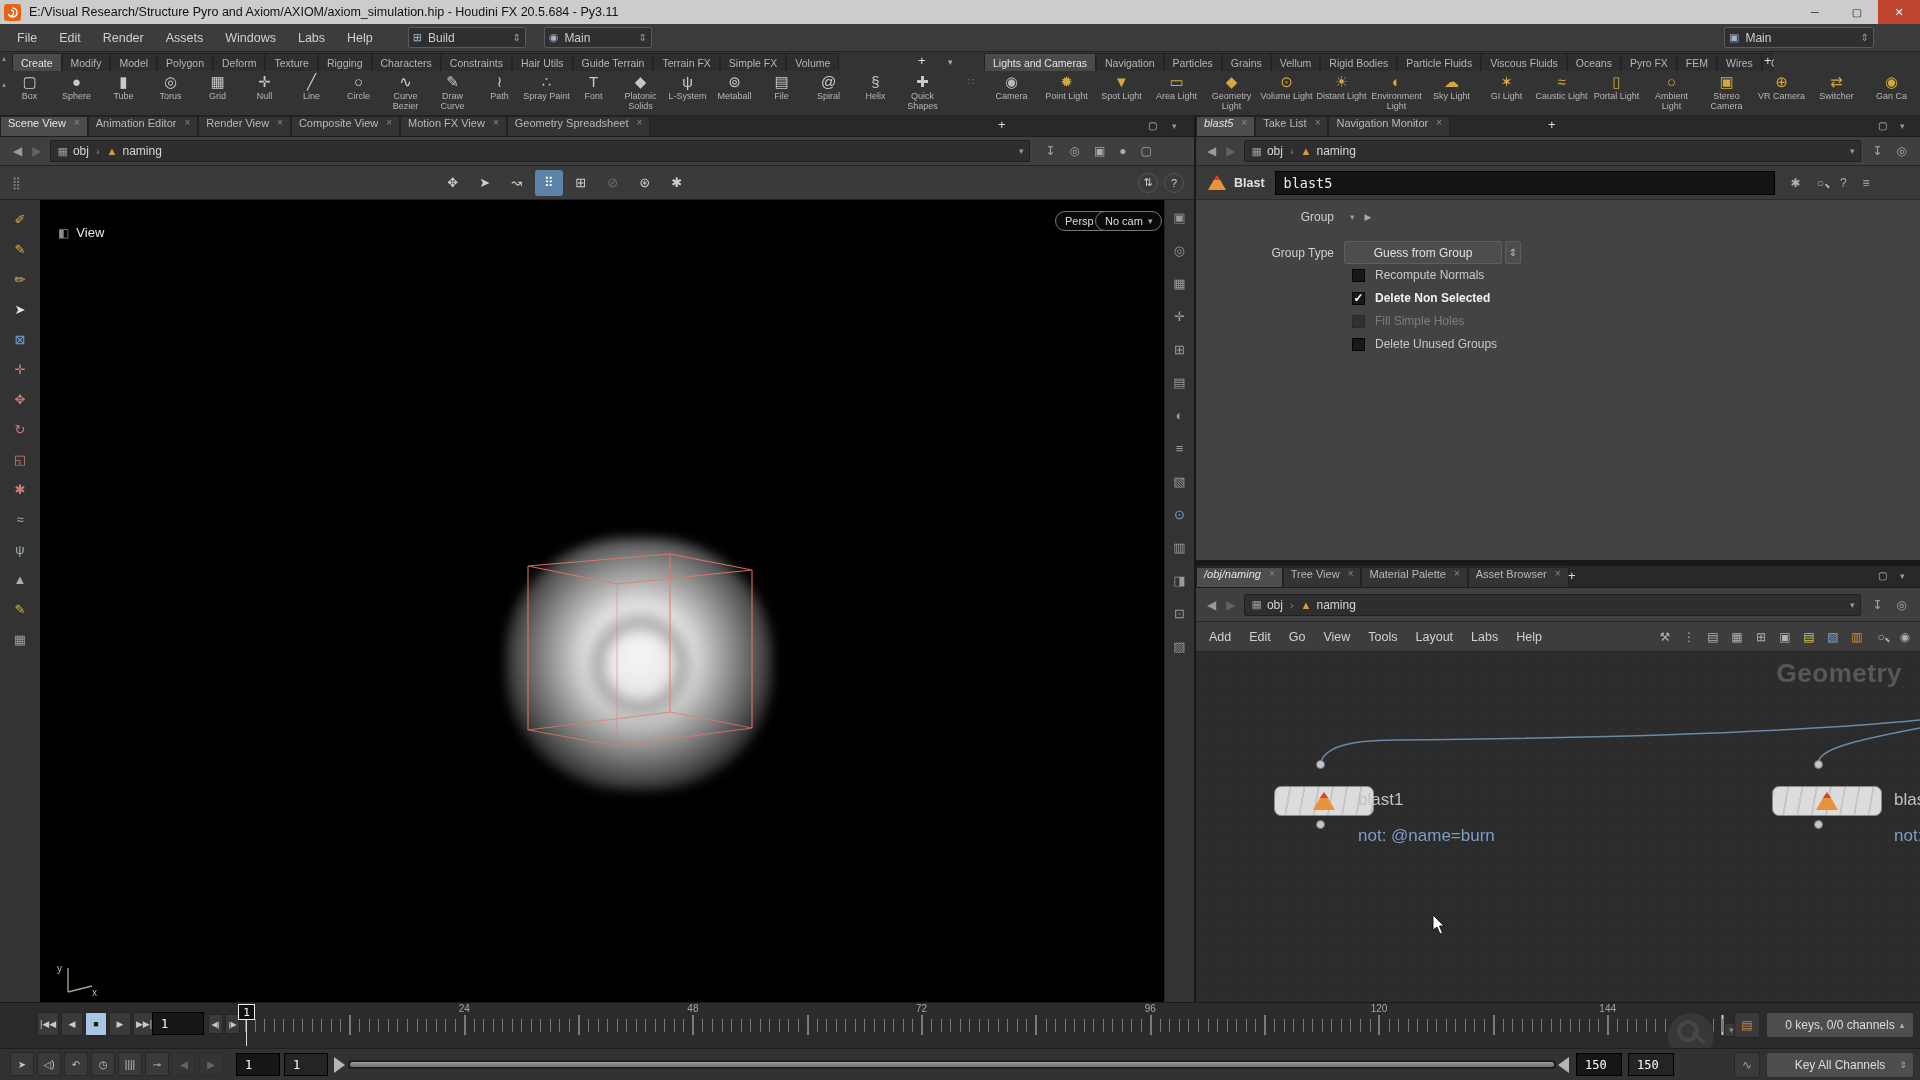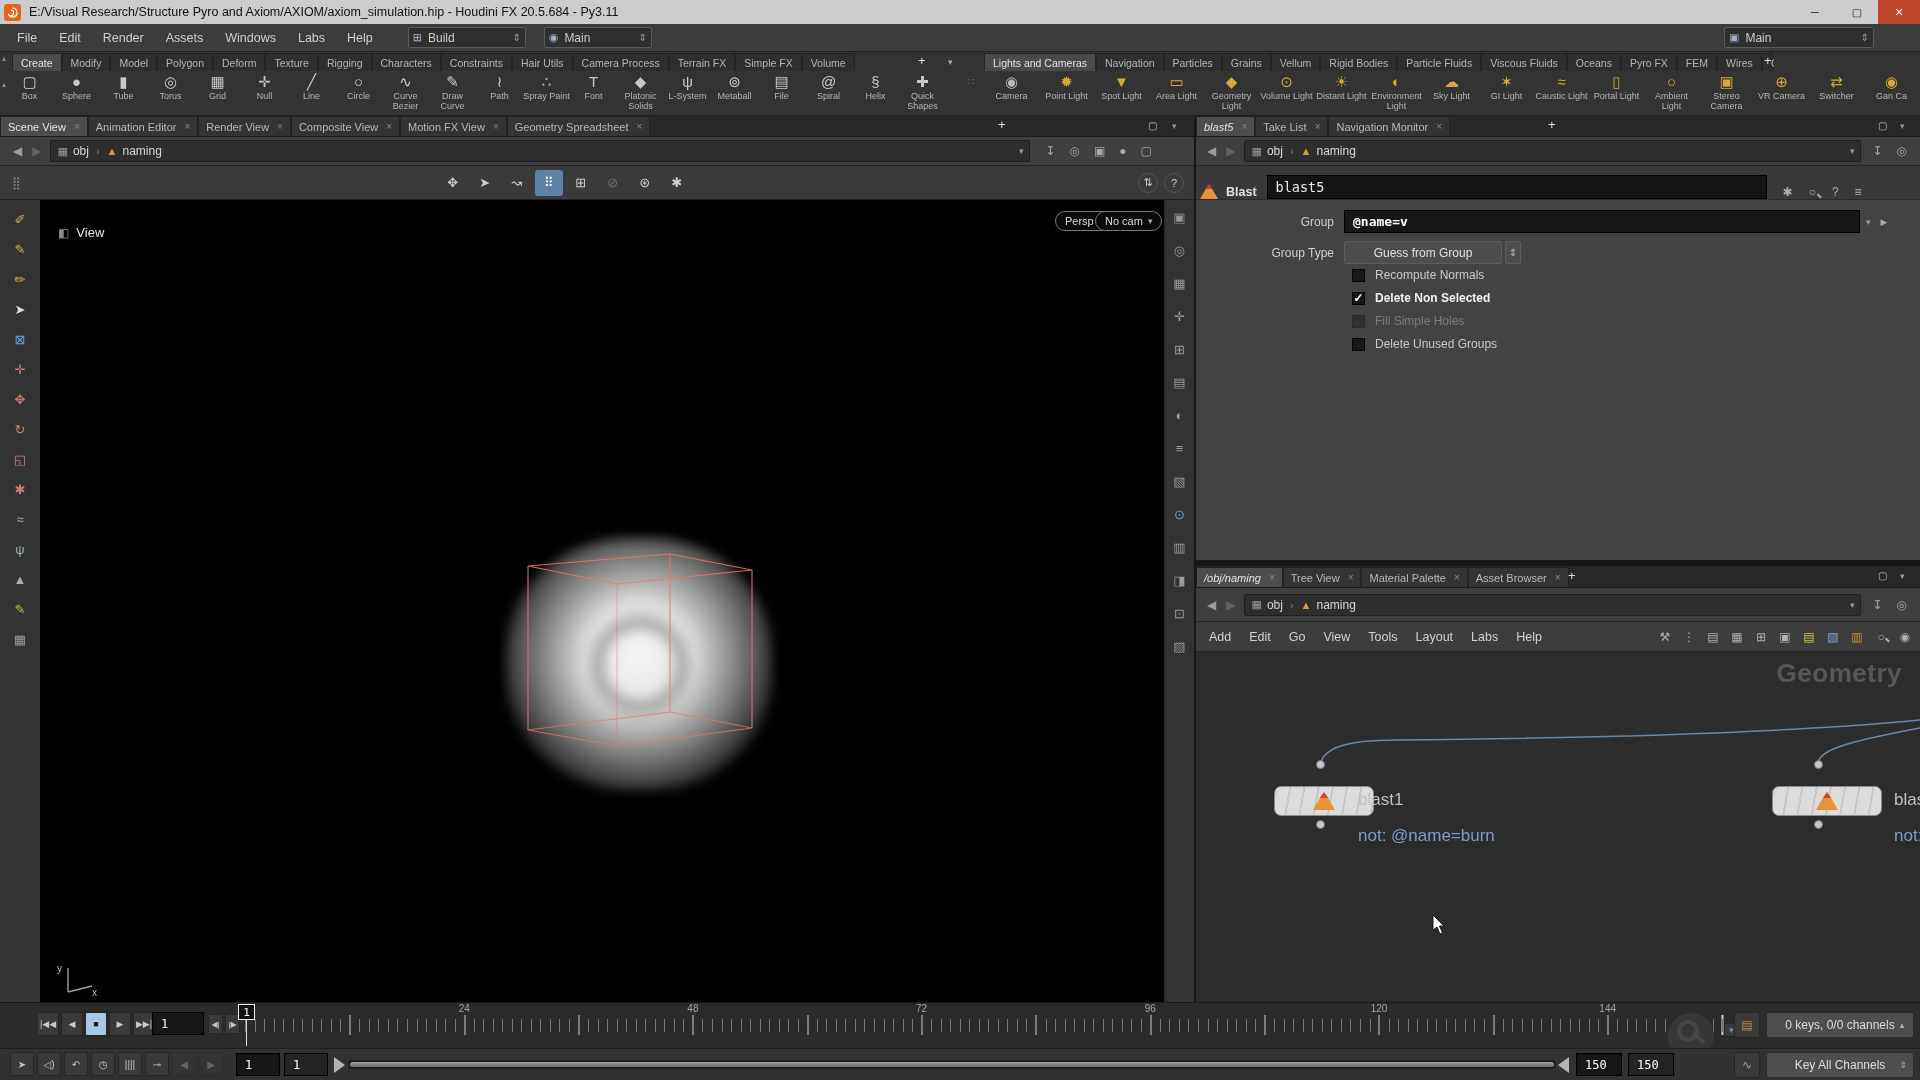--- a/index.html
+++ b/index.html
@@ -33,21 +33,21 @@
   .plusbtn{color:#ddd;font-size:13px;padding:0 8px;cursor:pointer}
   .toolrow{position:absolute;top:19px;height:45px;display:flex;overflow:hidden}
   .tool{width:47px;display:flex;flex-direction:column;align-items:center;padding-top:2px;cursor:pointer}
   .rtools .tool{width:55px}
   .tico{font-size:15px;line-height:18px;color:#c8c8c8}
   .rtools .tico{color:#d4a93c}
   .rtools .tool:nth-of-type(1) .tico{color:#b9b9b9}
   .tlabel{font-size:9px;line-height:9.5px;color:#b5b5b5;text-align:center;margin-top:1px}
   
   .tabbar{background:#282828;display:flex;align-items:flex-end;border-bottom:1px solid #1d1d1d;overflow:hidden}
-  .ptab{height:20px;padding:6px 7px;display:flex;align-items:center;background:#343434;
+  .ptab{height:20px;padding:0 7px;display:flex;background:#343434;
     border:1px solid #222;border-bottom:none;color:#b8b8b8;font-size:11px;white-space:nowrap;cursor:pointer}
   .tabbar div.ptab:nth-of-type(1){background:#4d4d4d;color:#e4e4e4}
   .ital div.ptab:nth-of-type(1){font-style:italic}
   .ptab .x{margin-left:8px;font-size:10px;color:#8a8a8a}
   
   .pathbar{background:#3f3f3f;border-bottom:1px solid #262626;display:flex;align-items:center}
   .navarr{color:#9a9a9a;font-size:12px;padding:0 5px;cursor:pointer}
   .crumbfield{height:22px;background:#2e2e2e;border:1px solid #1f1f1f;border-radius:2px;
     display:flex;align-items:center;padding:0 6px;flex-grow:1;margin:0 4px}
   .crumb{display:flex;align-items:center;color:#d6d6d6;font-size:12px;cursor:pointer}
@@ -74,21 +74,21 @@
   .viewport{background:#000;overflow:hidden}
   .pill{height:20px;border:1px solid #777;border-radius:10px;color:#ddd;font-size:11px;
     display:inline-flex;align-items:center;padding:0 9px;cursor:pointer;background:#0a0a0a}
   .pill .dd{margin-left:5px;font-size:9px;color:#aaa}
   .blob{border-radius:46%;filter:blur(6px);
     background:radial-gradient(circle at 50% 47%,rgba(255,255,255,.97) 0%,rgba(242,242,242,.93) 28%,rgba(208,208,208,.62) 52%,rgba(130,130,130,.28) 74%,rgba(0,0,0,0) 90%)}
   .blobring{border-radius:50%;background:radial-gradient(circle,rgba(0,0,0,0) 26%,rgba(40,40,40,.30) 38%,rgba(0,0,0,0) 52%);filter:blur(4px)}
   .helptext{color:#c9c9c9;font-size:11.5px;white-space:nowrap}
   
   .parambody{background:#434343}
-  .nodehdr{display:flex;align-items:flex-end;background:#393939;border-bottom:1px solid #2a2a2a;padding:0 4px}
+  .nodehdr{display:flex;align-items:center;background:#393939;border-bottom:1px solid #2a2a2a;padding:0 12px}
   .flame{width:18px;height:15px;display:inline-block;
     clip-path:polygon(50% 0,66% 28%,100% 100%,0 100%,34% 28%);
     background:linear-gradient(180deg,#d9402a 0 34%,#e8923a 34%)}
   .hdrlabel{font-weight:bold;color:#e0e0e0;font-size:12.5px;margin:0 10px 0 8px}
   .namefld{flex-grow:1;height:24px;background:#141414;border:1px solid #000;color:#ececec;
     font-size:13.5px;display:flex;align-items:center;padding-left:8px}
   .hdrico{color:#b0b0b0;font-size:12px;padding:0 8px;cursor:pointer}
   .prow{position:absolute;left:0;width:724px;display:flex;align-items:center}
   .plabel{width:148px;text-align:right;color:#cfcfcf;font-size:12px;padding-right:10px}
   .fld{height:23px;background:#161616;border:1px solid #000;color:#fff;display:flex;align-items:center;padding-left:8px}
@@ -217,21 +217,21 @@
     <div class="stab">Create</div>
         <div class="stab">Modify</div>
         <div class="stab">Model</div>
         <div class="stab">Polygon</div>
         <div class="stab">Deform</div>
         <div class="stab">Texture</div>
         <div class="stab">Rigging</div>
         <div class="stab">Characters</div>
         <div class="stab">Constraints</div>
         <div class="stab">Hair Utils</div>
-        <div class="stab">Camera Process</div>
+        <div class="stab">Guide Terrain</div>
         <div class="stab">Terrain FX</div>
         <div class="stab">Simple FX</div>
         <div class="stab">Volume</div>
       </div>
     <span class="abs plusbtn" style="left:910px;top:1px">+</span>
     <span class="abs" style="left:948px;top:5px;color:#aaa;font-size:9px">▾</span>
     <div class="toolrow" style="left:6px;width:952px">
 
     <div class="tool">
           <span class="tico">▢</span>
@@ -608,21 +608,20 @@
 
       <span class="hdrico">✱</span>
           <span class="hdrico mag">○</span>
           <span class="hdrico">?</span>
           <span class="hdrico">≡</span>
         </span>
     </div>
 
     <div class="prow" style="top:44px">
       <span class="plabel">Group</span>
-      <span class="fld mono" style="width:516px;font-weight:bold;font-size:13px">@name=v</span>
       <span style="color:#999;font-size:9px;margin-left:6px">▾</span>
       <span style="color:#aaa;font-size:9px;margin-left:10px">▶</span>
     </div>
 
     <div class="prow" style="top:75px">
       <span class="plabel">Group Type</span>
       <span class="ddbtn" style="width:158px">Guess from Group</span>
       <span class="spinbox">⇕</span>
     </div>
 

